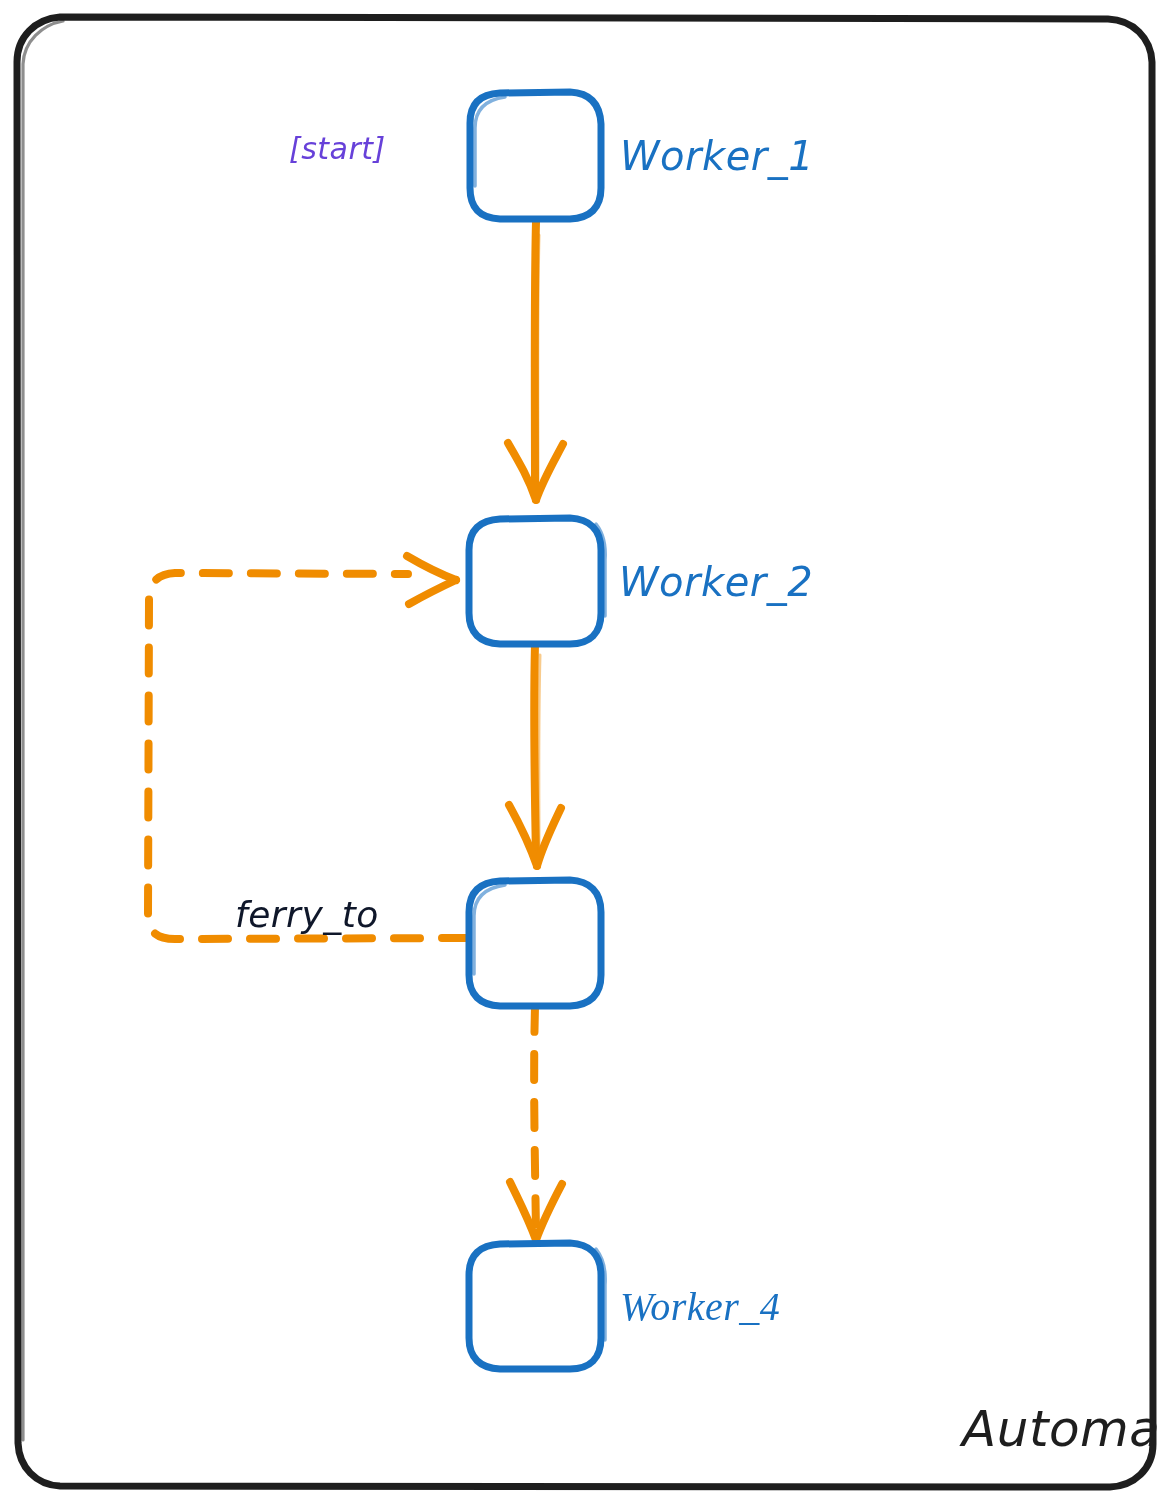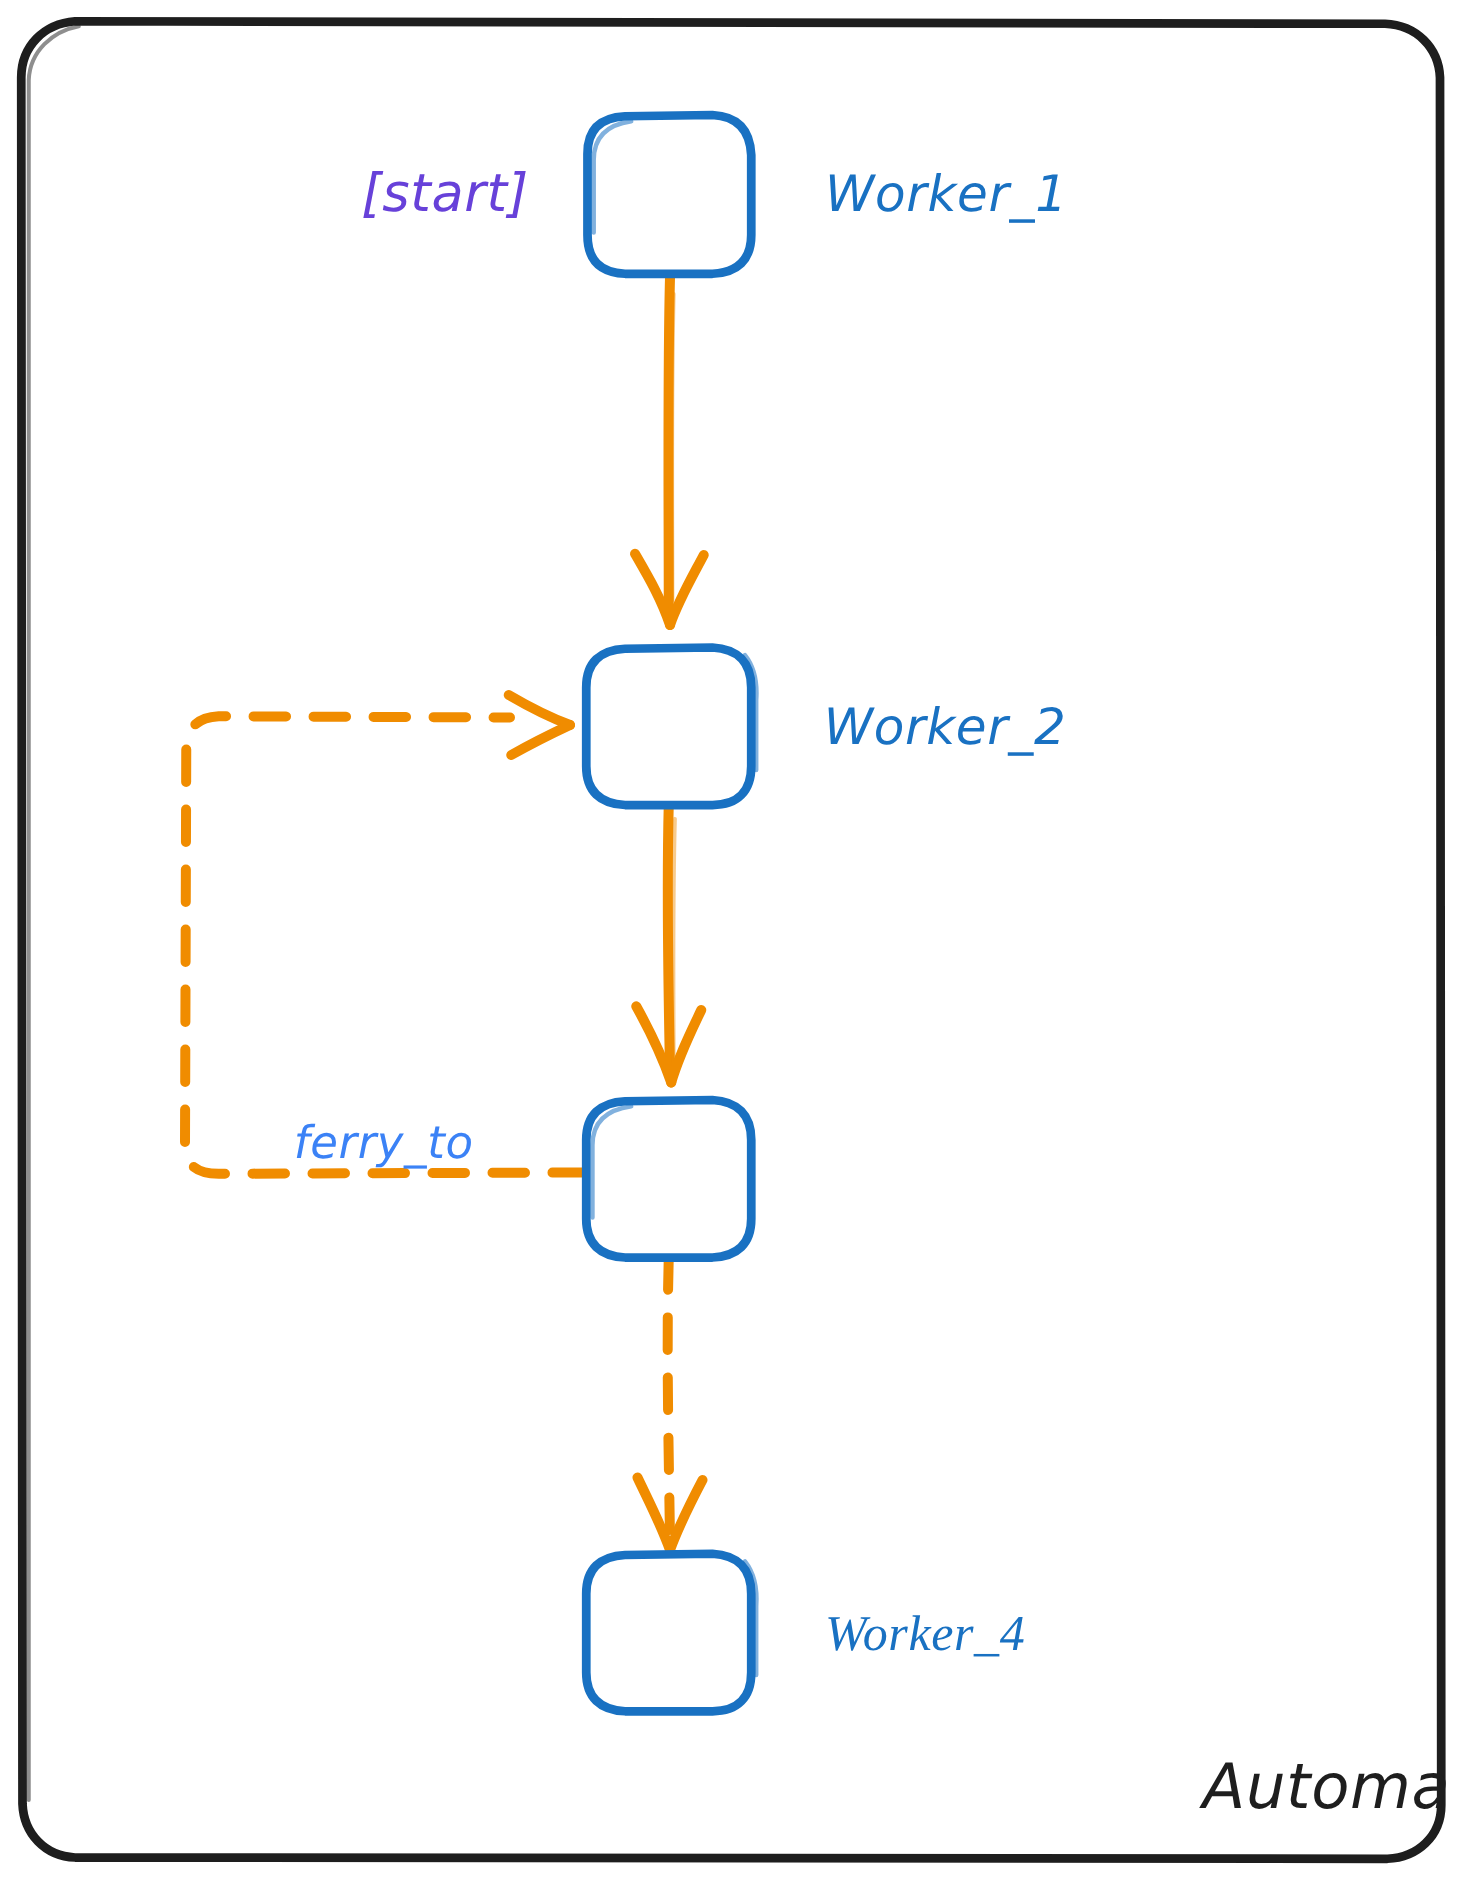--- a/index.html
+++ b/index.html
@@ -82,30 +82,29 @@
     white-space: nowrap;
     font-family: "DejaVu Sans", sans-serif;
     line-height: 1;
     user-select: none;
   }
   .node-label {
     color: #1971c2;
     font-size: 40px;
     font-style: italic;
     letter-spacing: 0.5px;
-    margin-left: 40px;
   }
   .start-label {
     color: #6741d9;
-    font-size: 42px;
+    font-size: 30px;
     font-style: italic;
     letter-spacing: 0.5px;
   }
   .edge-label {
-    color: #3b82f6;
+    color: #0f172a;
     font-size: 36px;
     font-style: italic;
     letter-spacing: 0.5px;
   }
   .watermark {
     color: #1e1e1e;
     font-size: 50px;
     font-style: italic;
     letter-spacing: 0.5px;
   }

